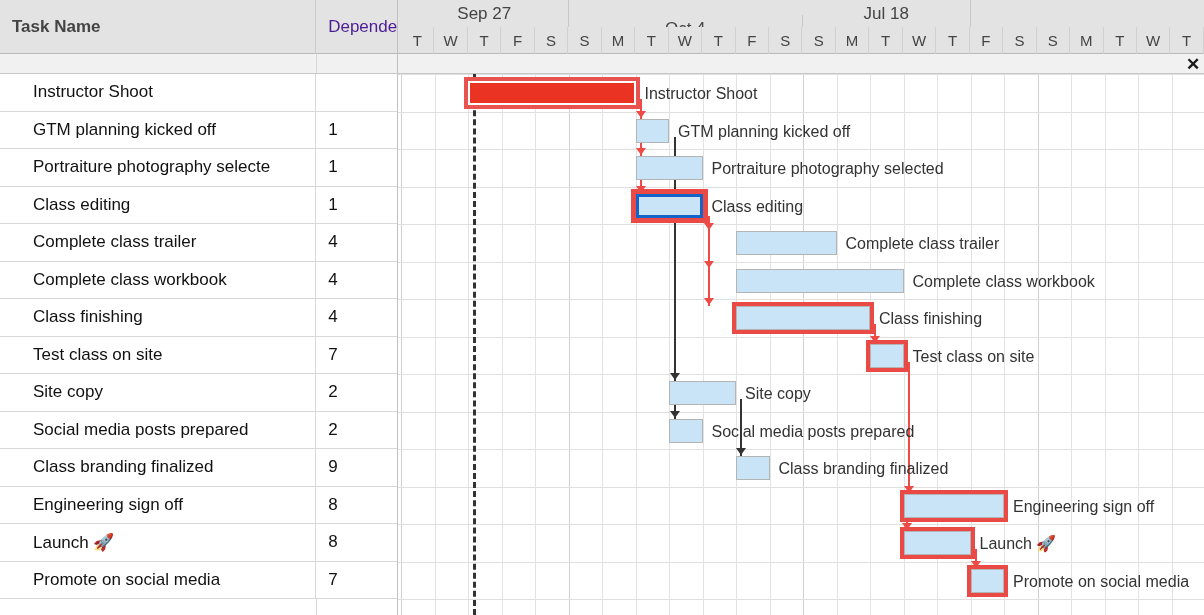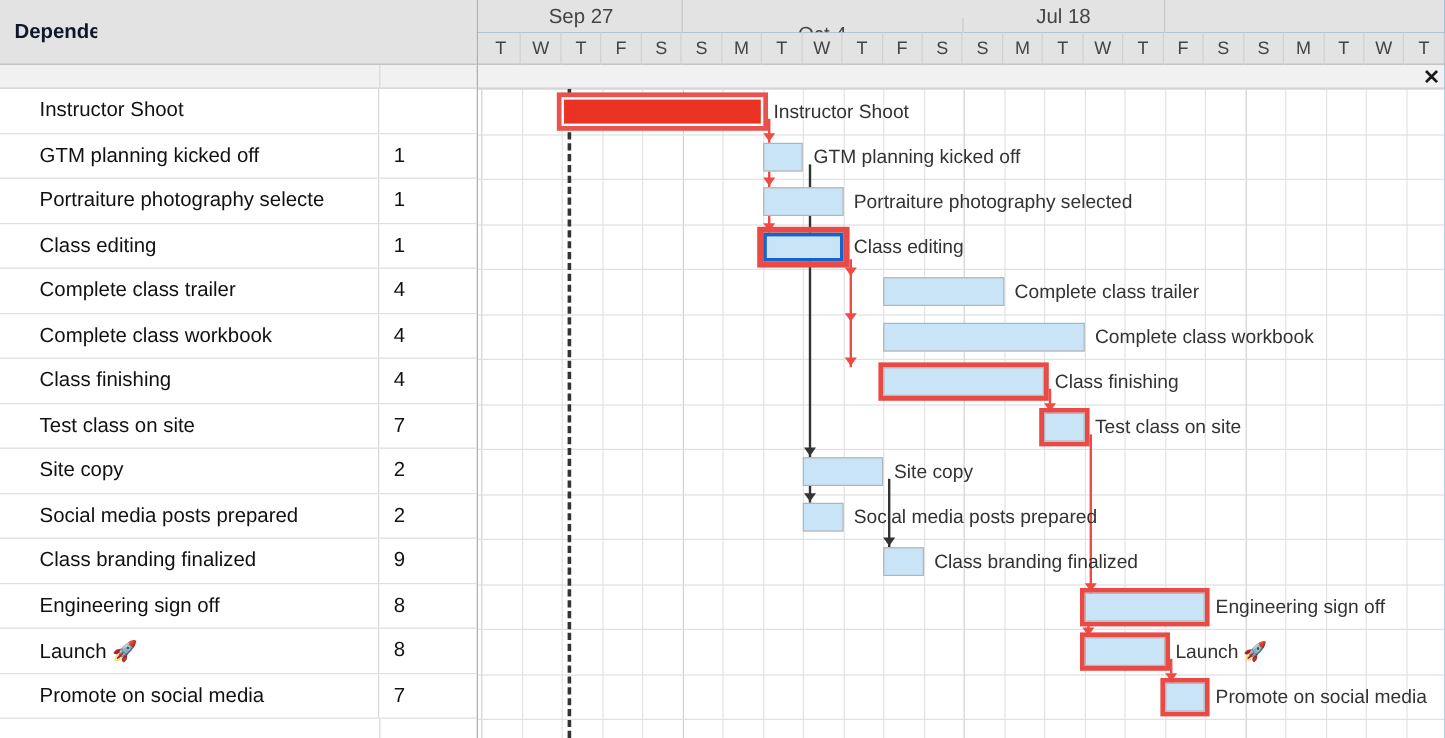--- a/index.html
+++ b/index.html
@@ -45,22 +45,22 @@
     overflow: hidden;
     white-space: nowrap;
   }
   #hdr-taskname {
     width: 317px;
     font-weight: bold;
     border-right: 1px solid #cccccc;
   }
   #hdr-dependencies {
     width: 81px;
-    font-weight: bold;
-    color: #0f172a;
+    font-weight: normal;
+    color: #4c1d95;
   }
   #left-spacer-row {
     height: 20px;
     background: #f1f1f1;
     border-bottom: 1px solid #c7c7c7;
     display: flex;
   }
   #left-spacer-row .sp-a { width: 317px; border-right: 1px solid #d8d8d8; }
   #left-spacer-row .sp-b { flex: 1; }
 
@@ -261,20 +261,21 @@
   .arrow.black { border-top: 7px solid #333333; }
 </style>
 </head>
 <body>
 
 <div id="app">
 
   <div id="left-panel">
 
     <div id="left-header">
+      <div class="hdr-cell" id="hdr-taskname">Task Name</div>
       <div class="hdr-cell" id="hdr-dependencies">Depende</div>
     </div>
 
     <div id="left-spacer-row">
       <div class="sp-a"></div>
       <div class="sp-b"></div>
     </div>
 
     <div id="task-rows">
         <div class="task-row">

